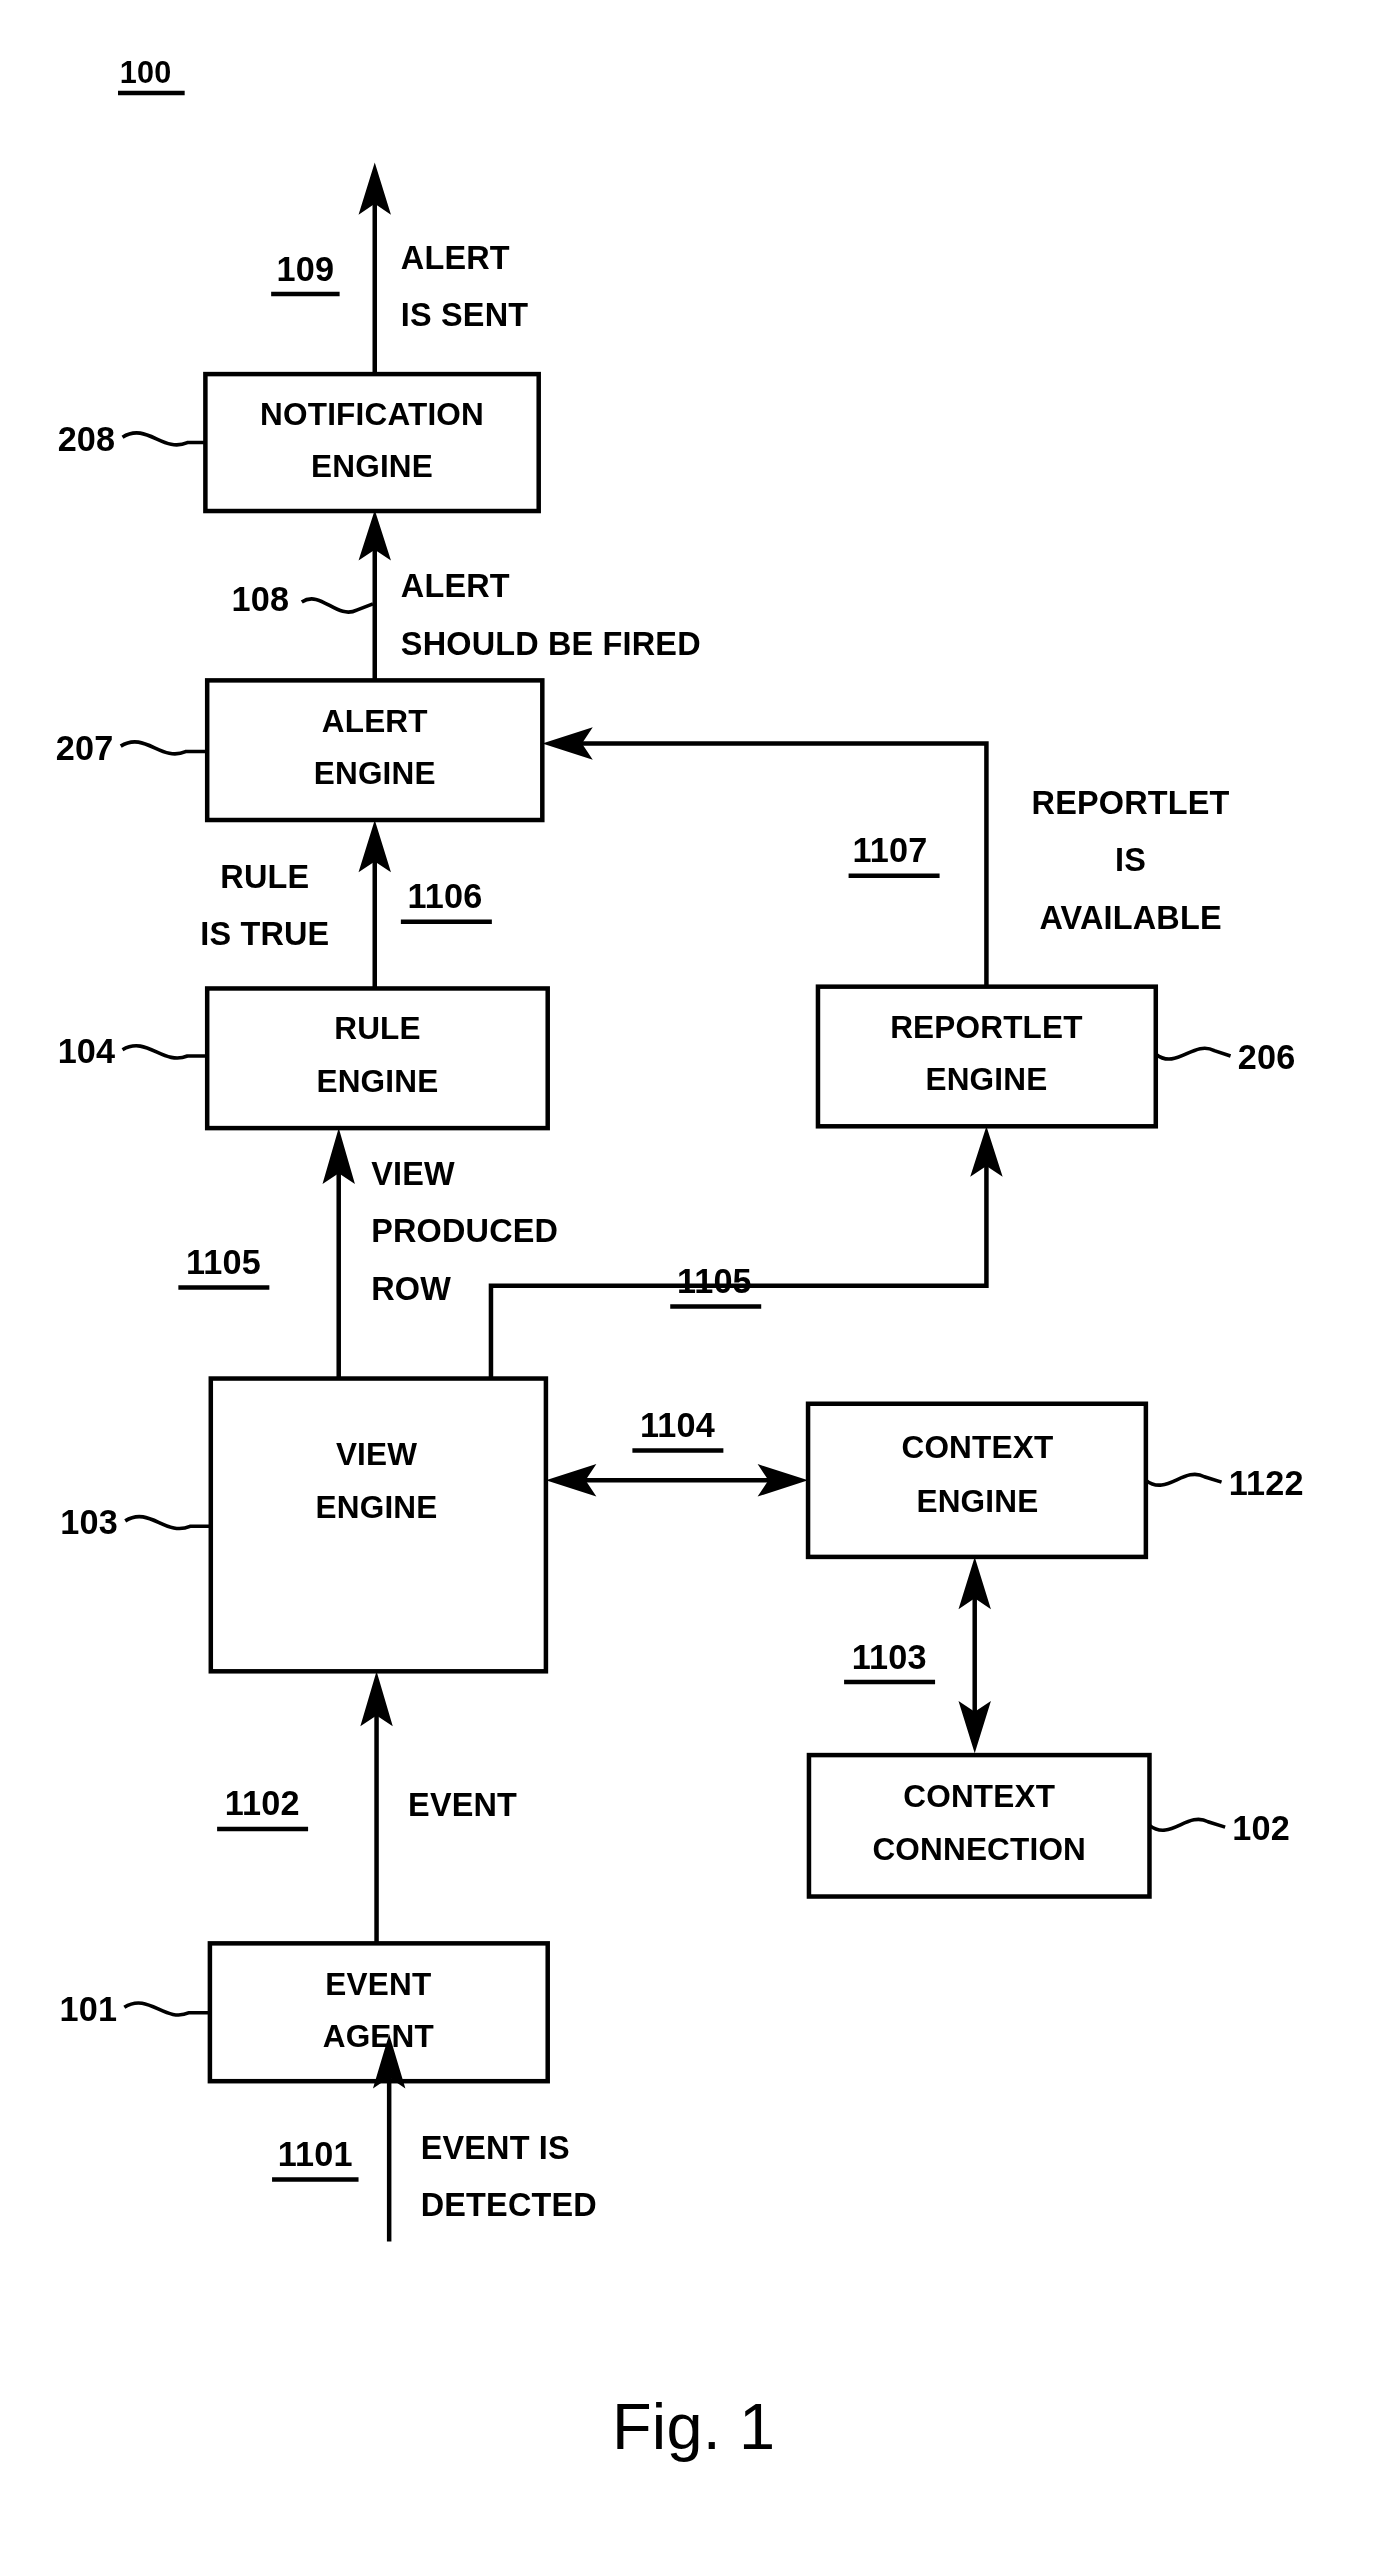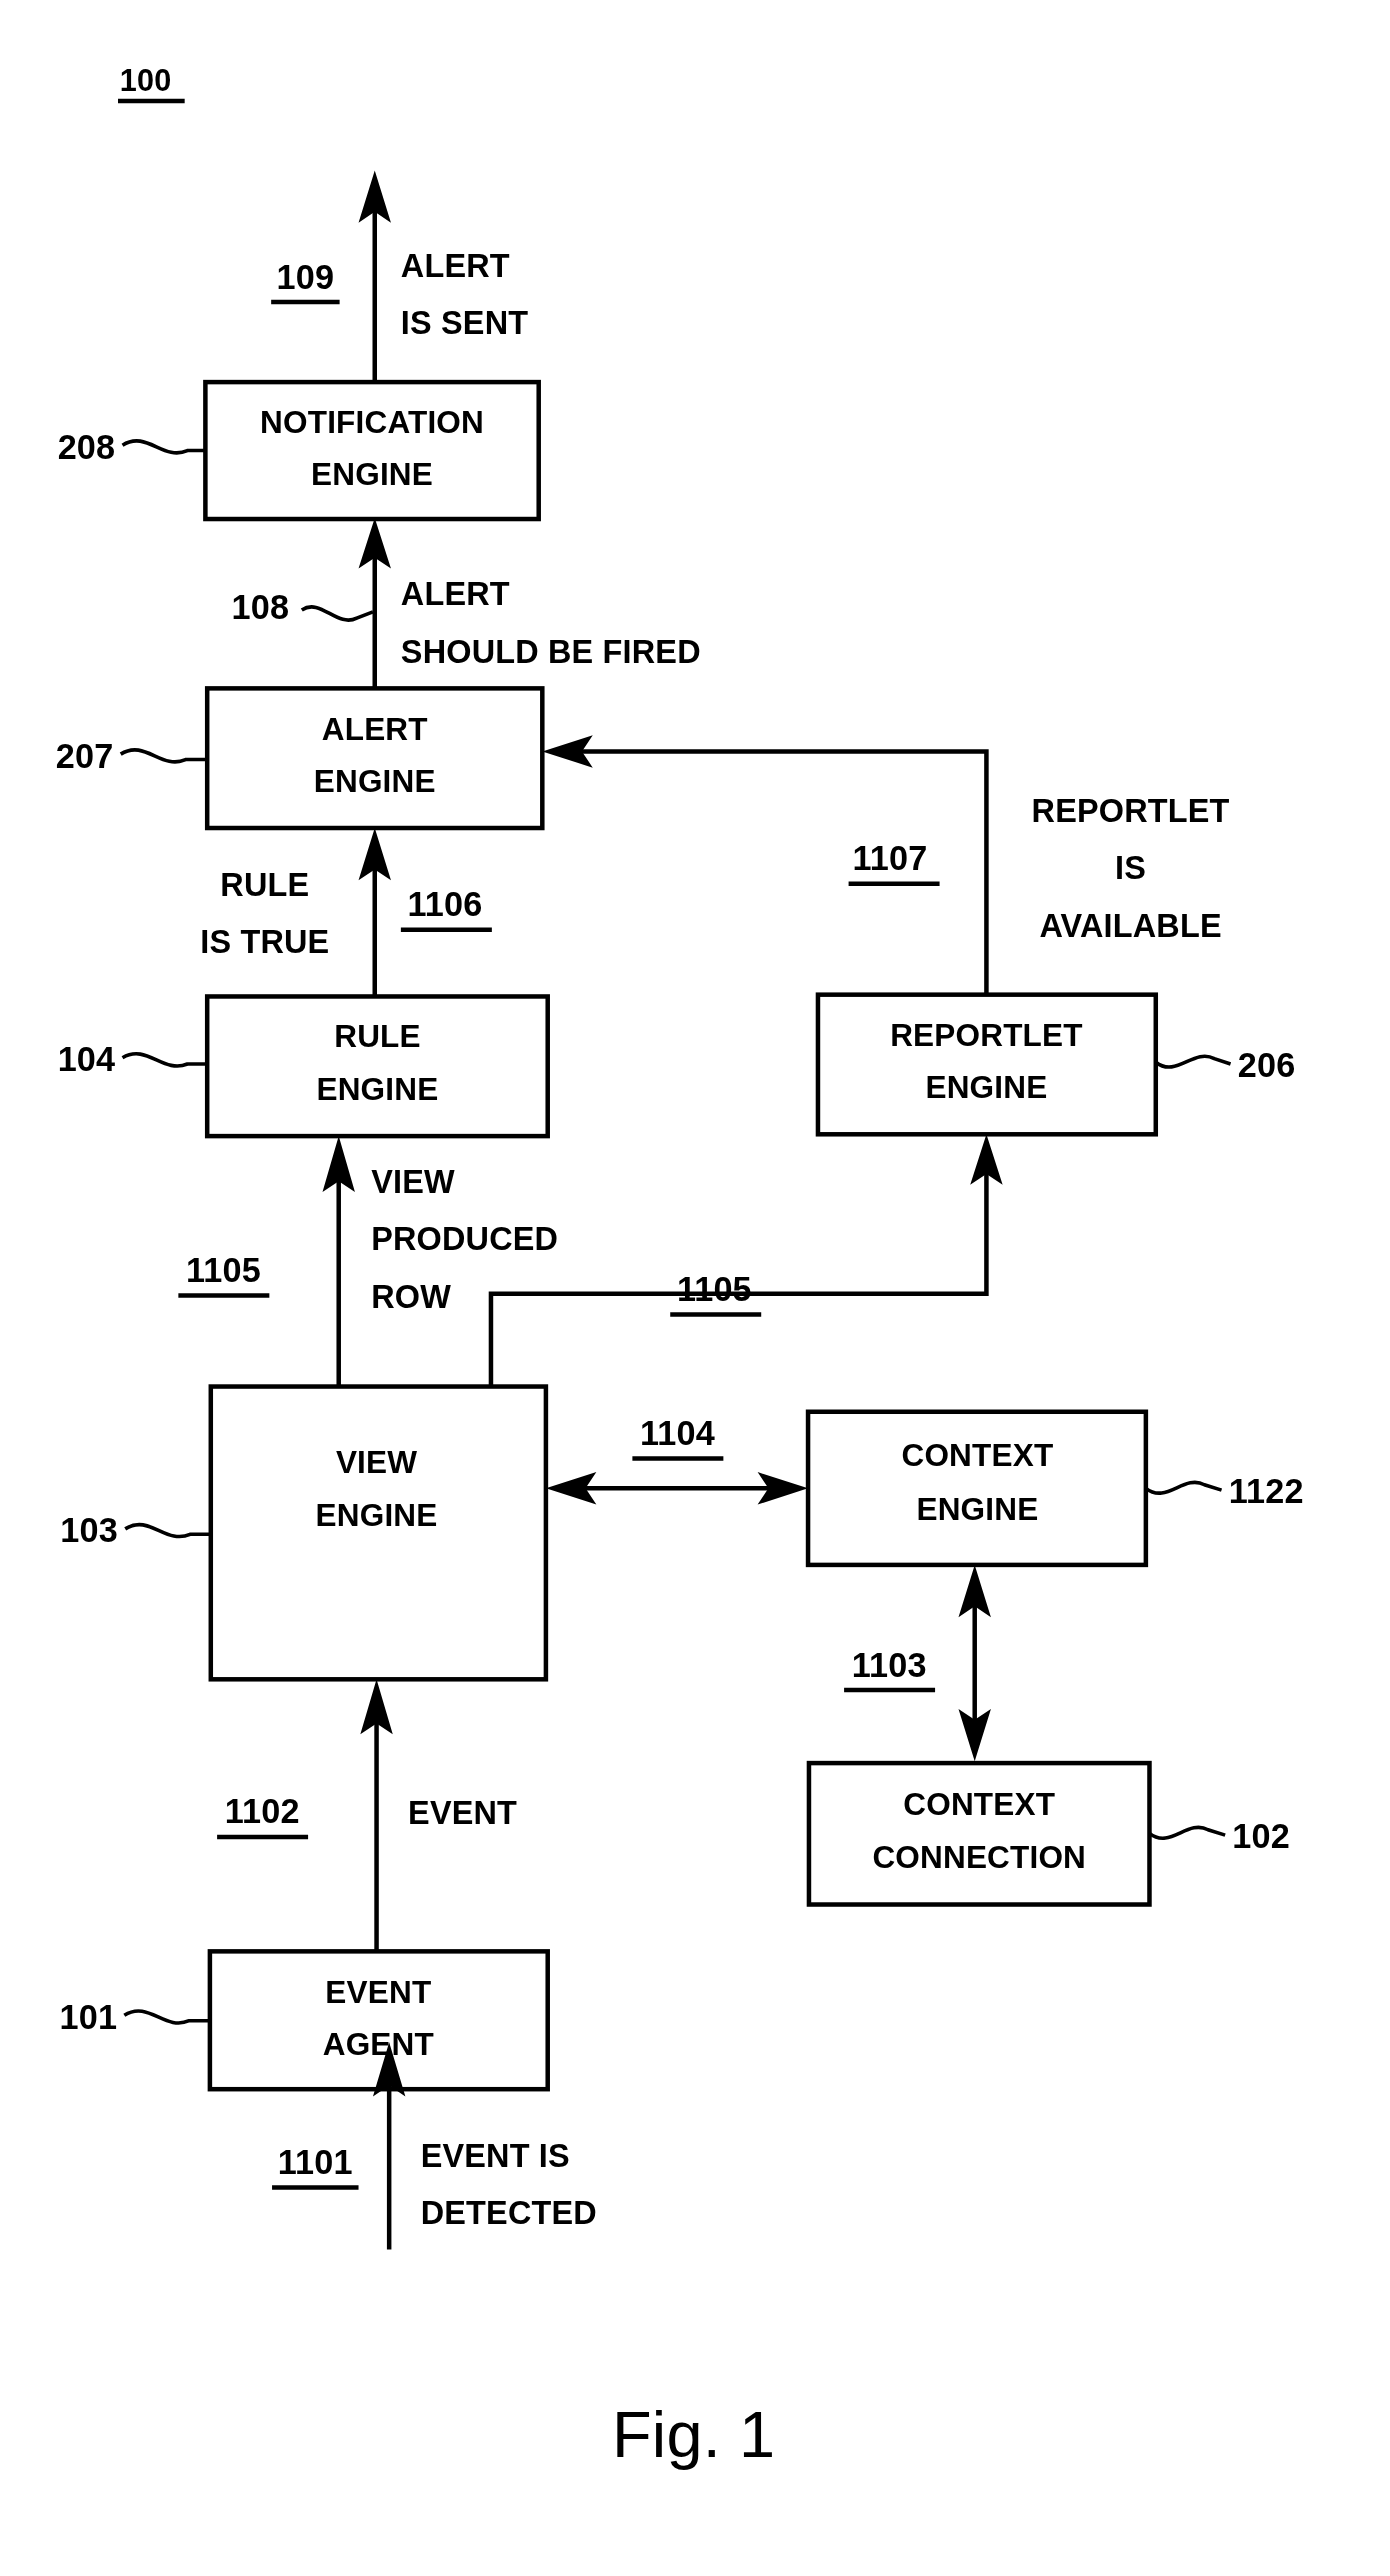--- a/index.html
+++ b/index.html
@@ -12,21 +12,21 @@
     width: 1390px;
     height: 2576px;
     font-family: "Liberation Sans", sans-serif;
     color: #000000;
     position: relative;
     overflow: hidden;
   }
   #figure-root {
     position: absolute;
     left: 0;
-    top: 8px;
+    top: 0;
     width: 1390px;
     height: 2148px;
   }
   svg { display: block; }
 
   
   text {
     font-family: "Liberation Sans", sans-serif;
     fill: #000000;
     font-weight: 600;

